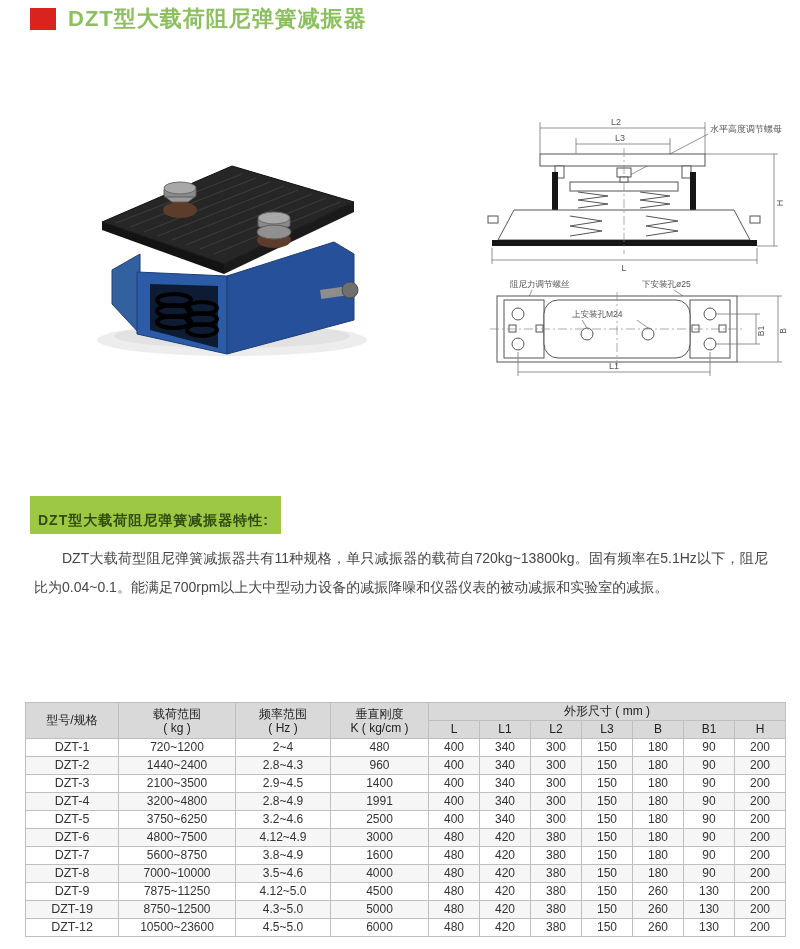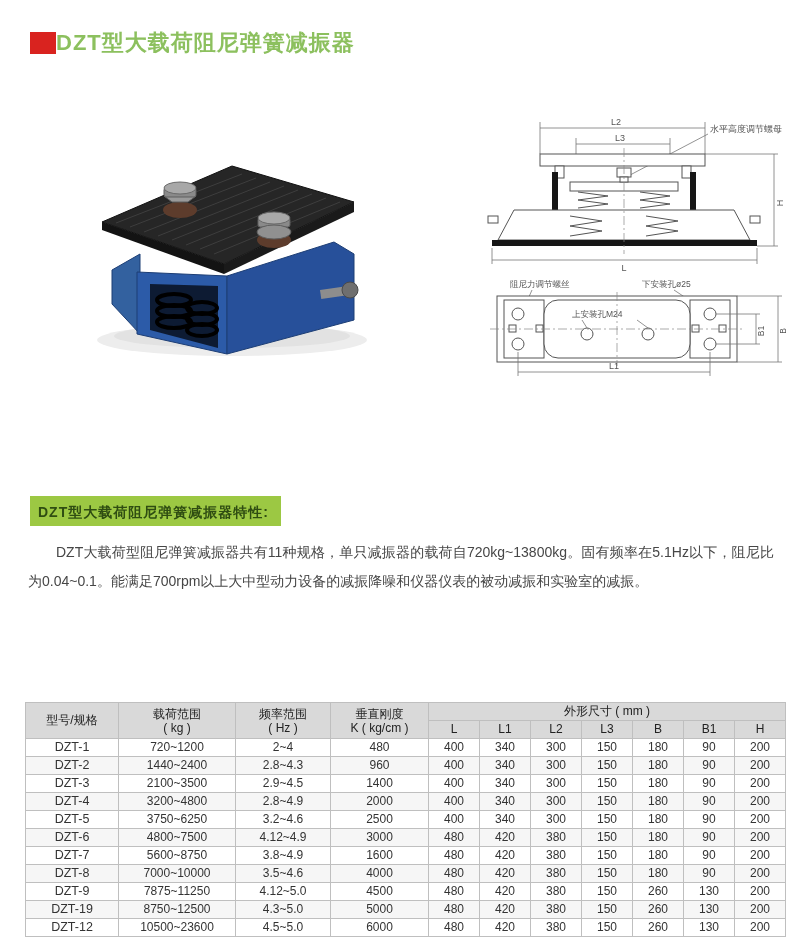--- a/index.html
+++ b/index.html
@@ -1,32 +1,32 @@
 <!DOCTYPE html>
 <html><head>
 <meta charset="utf-8">
 <style>
   html,body{margin:0;padding:0;background:#fff;}
   .page{position:relative;width:800px;height:949px;background:#ffffff;overflow:hidden;
         font-family:"Liberation Sans","DejaVu Sans",sans-serif;color:#3f3f3f;}
   
-  .title-row{position:absolute;top:28px;left:30px;display:flex;align-items:center;gap:0;}
+  .title-row{position:absolute;top:4px;left:30px;display:flex;align-items:center;gap:12px;}
   .title-bullet{width:26px;height:22px;background:#d9231f;}
   .page-title{font-size:22px;font-weight:bold;color:#8cc05e;letter-spacing:1px;}
   
   .figures{position:absolute;top:112px;left:0;width:800px;height:270px;}
   .photo-wrap{position:absolute;left:82px;top:10px;width:295px;height:245px;}
   .drawing-wrap{position:absolute;left:452px;top:0;width:348px;height:268px;}
   svg text{font-family:"Liberation Sans","DejaVu Sans",sans-serif;}
   
   .feature-bar{position:absolute;top:496px;left:30px;background:#9cc843;color:#2f4d12;
-               font-size:14px;font-weight:bold;padding:8px 12px 4px 8px;letter-spacing:1px;}
+               font-size:14px;font-weight:bold;padding:16px 12px 4px 8px;letter-spacing:1px;}
   .feature-text{position:absolute;top:528px;left:18px;width:766px;font-size:14px;
                 line-height:29px;text-align:justify;color:#464646;}
-  .feature-text p{margin:10px;text-indent:2em;}
+  .feature-text p{margin:16px;text-indent:2em;}
   
   .spec-table{position:absolute;top:702px;left:25px;width:760px;border-collapse:collapse;
               font-size:12px;color:#333;table-layout:fixed;}
   .spec-table th,.spec-table td{border:1px solid #bfbfbf;text-align:center;padding:0;
               height:17px;line-height:15px;overflow:hidden;white-space:nowrap;}
   .spec-table thead th{background:#d9d9d9;font-weight:normal;color:#222;}
   .spec-table thead .hdr2{line-height:14px;}
   .spec-table tbody tr:nth-child(even) td{background:#f6f6f6;}
   .spec-table tbody td:first-child{font-size:12.5px;}
 </style>
@@ -287,21 +287,21 @@
           <td>300</td>
           <td>150</td>
           <td>180</td>
           <td>90</td>
           <td>200</td>
         </tr>
         <tr>
           <td>DZT-4</td>
           <td>3200~4800</td>
           <td>2.8~4.9</td>
-          <td>2000</td>
+          <td>1991</td>
           <td>400</td>
           <td>340</td>
           <td>300</td>
           <td>150</td>
           <td>180</td>
           <td>90</td>
           <td>200</td>
         </tr>
         <tr>
           <td>DZT-5</td>

